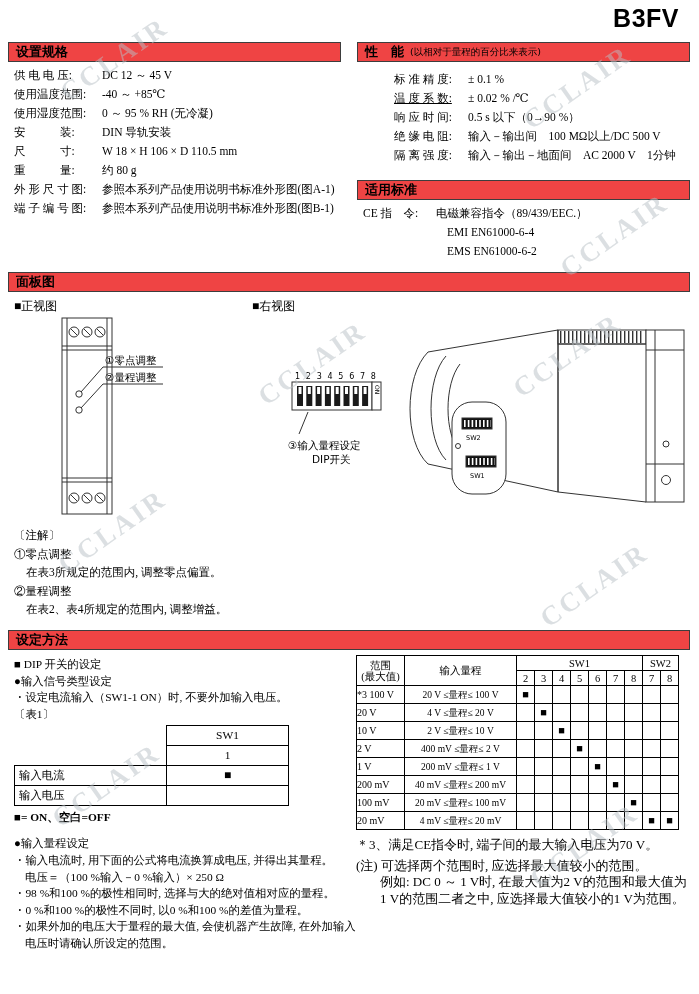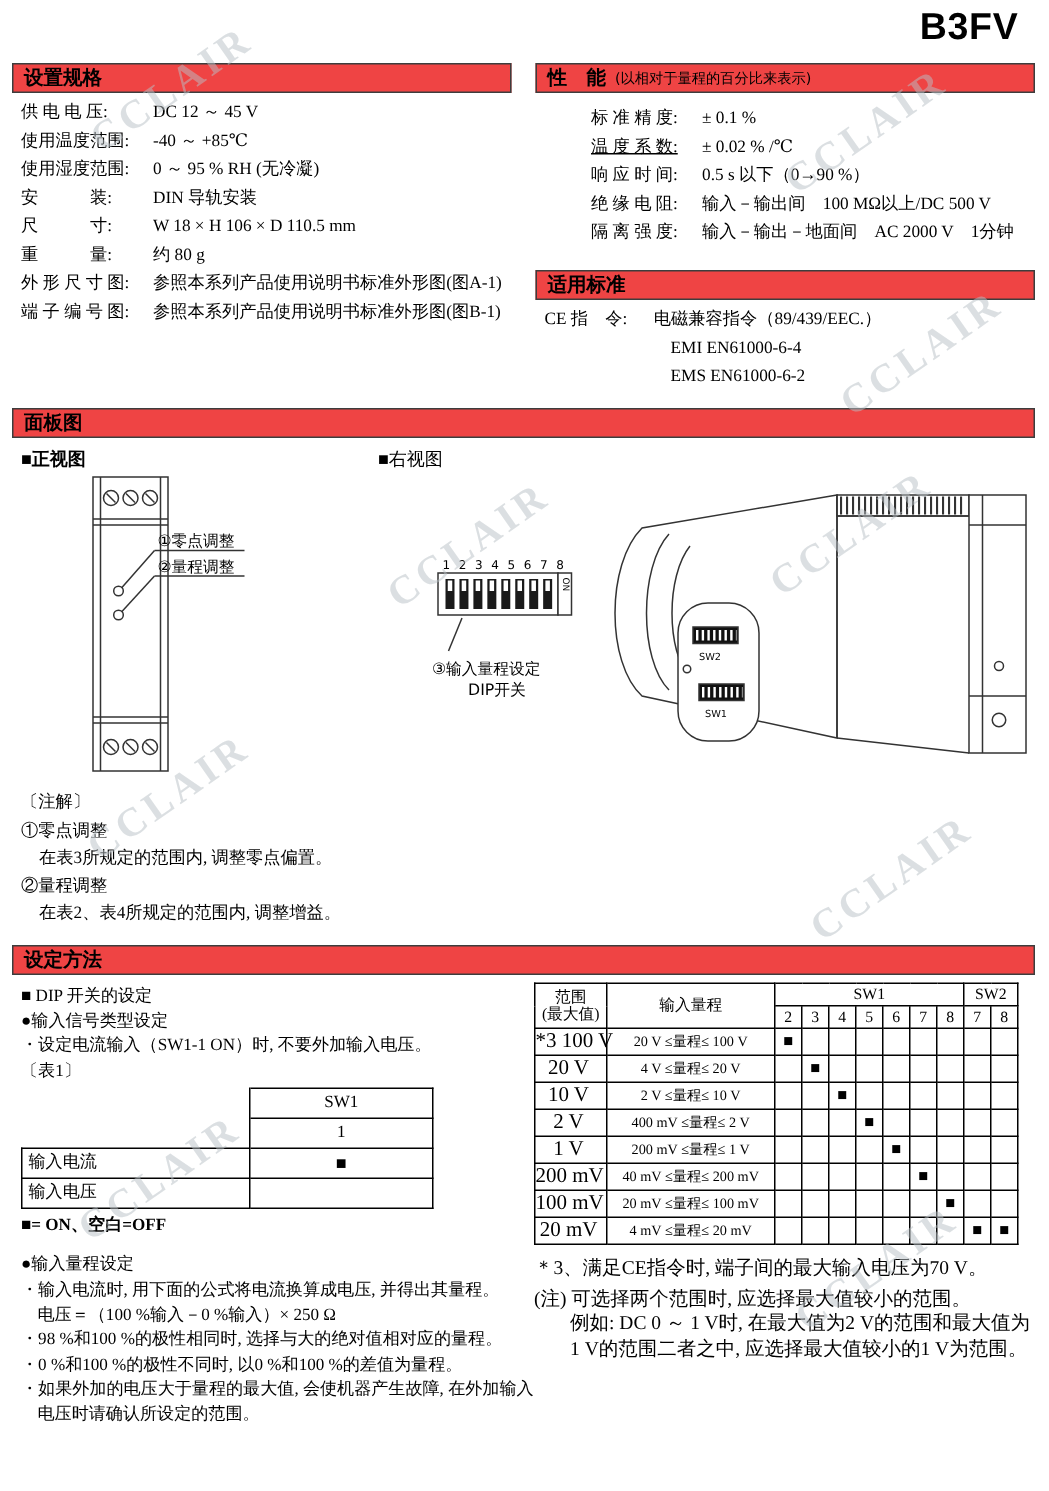--- a/index.html
+++ b/index.html
@@ -45,21 +45,21 @@
   .t1 td{border:1px solid #000;height:19px;font-size:11.4px;padding:0 4px;}
   .t1 td.c{text-align:center;}
   .t1 td.nb{border:none;border-right:1px solid #000;}
   .t1 td.mark{font-size:12px;}
 
   #setting-right{position:absolute;left:356px;top:652px;width:336px;font-size:11.4px;line-height:16px;}
   .t2{margin-top:3px;table-layout:fixed;width:322px;}
   .t2 th,.t2 td{border:1px solid #000;font-weight:normal;text-align:center;padding:0;}
   .t2 thead th{height:14px;font-size:10.5px;line-height:11px;}
   .t2 td{height:17px;font-size:10px;}
-  .t2 td.range{text-align:center;padding-right:3px;font-size:14px;white-space:nowrap;}
+  .t2 td.range{text-align:left;padding-right:3px;font-size:10px;white-space:nowrap;}
   .t2 td.span{font-size:9.5px;white-space:nowrap;}
   .t2 td.m{font-size:11px;line-height:11px;}
   .fn{font-size:13px;line-height:16.5px;}
   .fn1{margin-top:7px;}
   .hang2{padding-left:24px;text-indent:-24px;margin-top:4px;}
   .ind2{padding-left:24px;}
 
   svg text{font-family:"DejaVu Sans","Liberation Sans",sans-serif;fill:#000;}
 </style>
 </head>
@@ -115,21 +115,21 @@
       <span class="lbl" style="display:inline-block;width:70px;">CE 指　令:</span>
       <span>电磁兼容指令（89/439/EEC.）</span>
     </div>
     <div class="std-ind">EMI  EN61000-6-4</div>
     <div class="std-ind">EMS EN61000-6-2</div>
   </div>
 
   <div class="bar" style="left:8px;top:272px;width:682px;">
     <span>面板图</span>
   </div>
-  <div class="viewlabel" style="left:14px;top:298px;font-weight:bold;">■正视图</div>
+  <div class="viewlabel" style="left:14px;top:298px;">■正视图</div>
   <div class="viewlabel" style="left:252px;top:298px;">■右视图</div>
 
   <svg id="panel-svg" width="699" height="236" viewBox="0 0 699 236" style="position:absolute;left:0;top:294px;">
     <g stroke="#333" stroke-width="1" fill="none">
 
       <g>
         <rect x="62" y="24" width="50" height="196" fill="#fff"></rect>
         <line x1="67" y1="24" x2="67" y2="220"></line>
         <line x1="107" y1="24" x2="107" y2="220"></line>
         <line x1="62" y1="52" x2="112" y2="52"></line>

